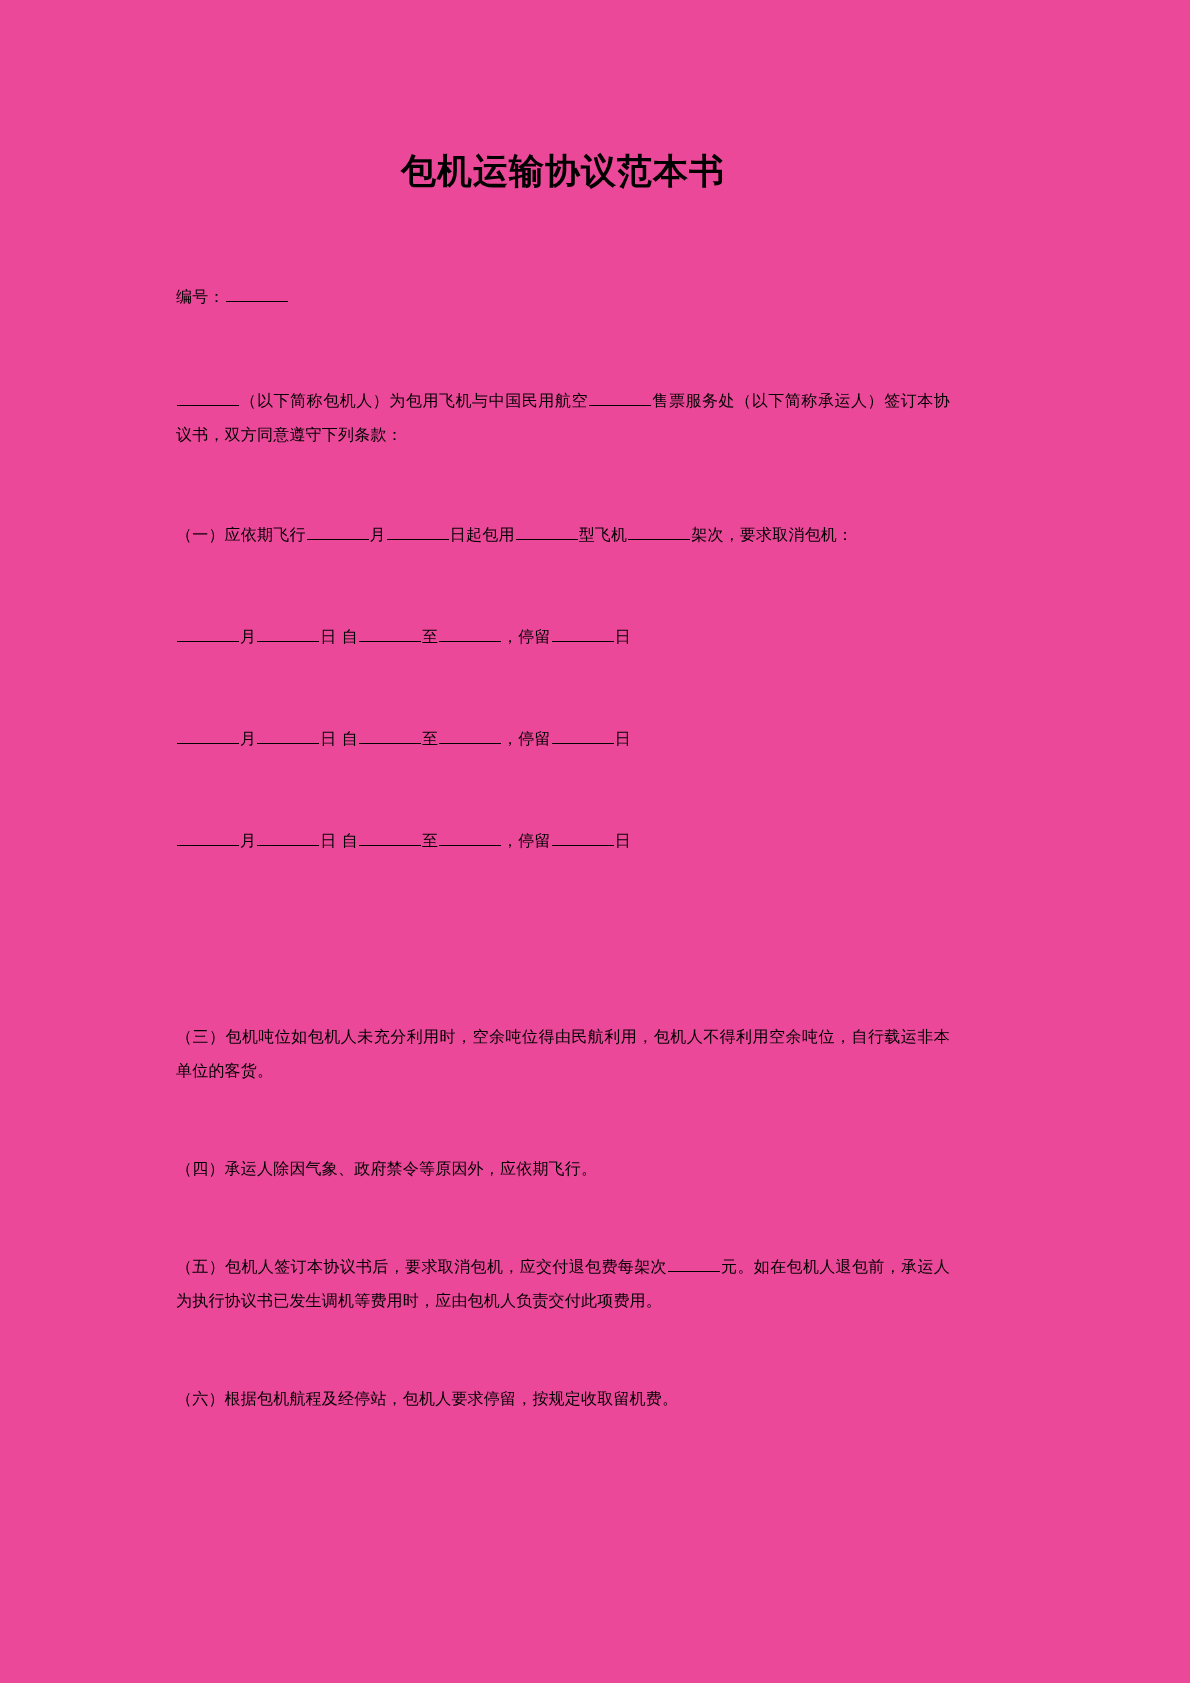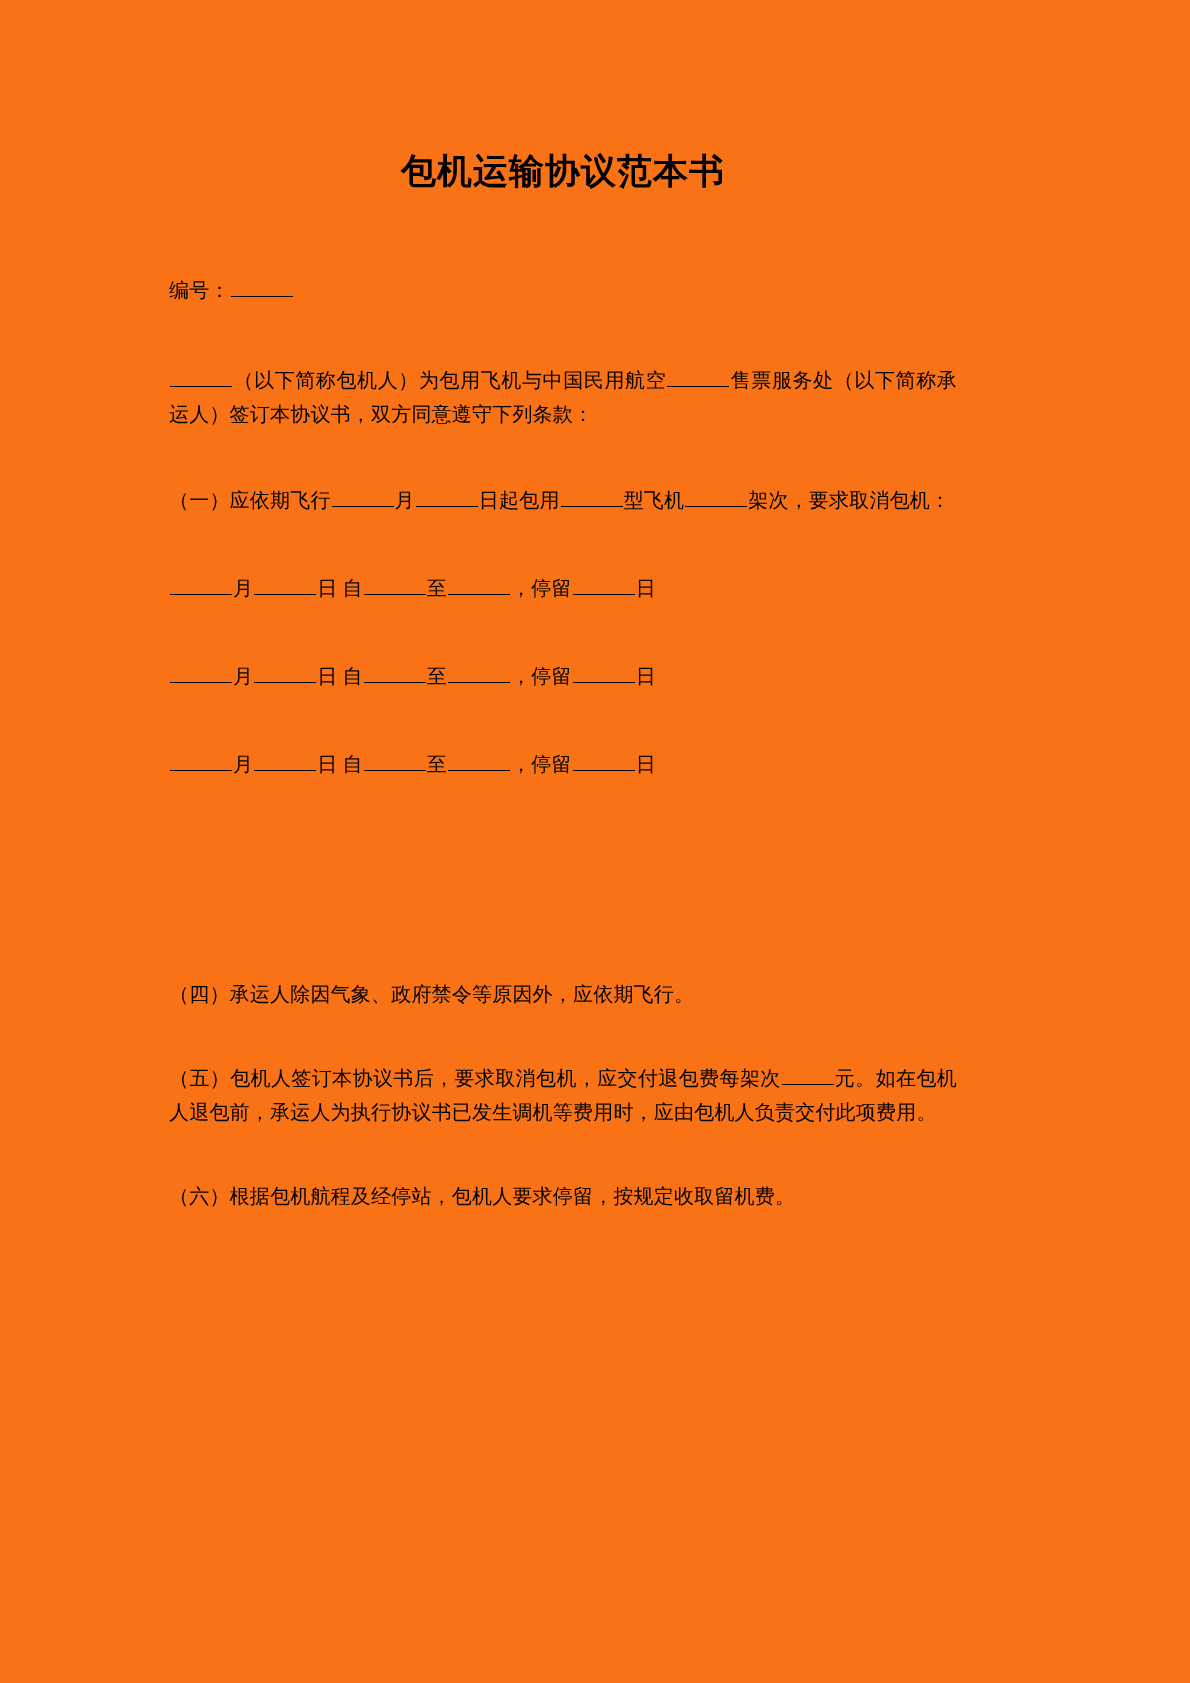--- a/index.html
+++ b/index.html
@@ -10,46 +10,46 @@
   }
   body {
     font-family: "DejaVu Serif", "Liberation Serif", serif;
     color: #000000;
   }
   .page {
     position: relative;
     width: 1190px;
     height: 1683px;
     margin: 0 auto;
-    background: #f97316;
+    background: #ec4899;
     box-sizing: border-box;
     overflow: hidden;
   }
   .content {
     position: absolute;
     left: 168px;
     top: 0;
     width: 790px;
   }
   .doc-title {
     text-align: center;
     font-size: 35px;
     font-weight: bold;
     letter-spacing: 1px;
     line-height: 1.3;
     margin: 0;
     padding-top: 148px;
     font-family: "DejaVu Serif", "Liberation Serif", serif;
   }
   .para {
-    font-size: 20px;
+    font-size: 16px;
     line-height: 34px;
     text-align: justify;
     text-justify: inter-ideograph;
-    margin: 1px;
+    margin: 8px;
     letter-spacing: 0.2px;
   }
   
   .sp-title-num { height: 78px; }
   .sp-num-intro { height: 54px; }
   .sp-intro-one { height: 50px; }
   .sp-one-itin { height: 52px; }
   .sp-itin { height: 52px; }
   .sp-itin-fee { height: 50px; }
   .sp-fee-two { height: 48px; }
@@ -57,21 +57,21 @@
   .blank {
     display: inline-block;
     border-bottom: 1px solid #000000;
     vertical-align: baseline;
     height: 0.95em;
     margin: 0 1px;
   }
   .b-sm { width: 52px; }
   .b-md { width: 62px; }
   .b-lg { width: 86px; }
-  .itin-line { white-space: nowrap; font-family: Liberation Serif, serif; }
+  .itin-line { white-space: nowrap; }
 </style>
 </head>
 <body>
 
 <div class="page">
   <div class="content">
 
     <h1 class="doc-title">包机运输协议范本书</h1>
 
     <div class="sp-title-num"></div>
@@ -111,20 +111,23 @@
     </p>
 
     <div class="sp-itin-fee"></div>
 
 
     <div class="sp-fee-two"></div>
 
 
     <div class="sp-block"></div>
 
+    <p class="para">
+      <span>（三）</span><span>包机吨位如包机人未充分利用时，空余吨位得由民航利用，包机人不得利用空余吨位，自行载运非本单位的客货。</span>
+    </p>
 
     <div class="sp-block"></div>
 
     <p class="para">
       <span>（四）</span><span>承运人除因气象、政府禁令等原因外，应依期飞行。</span>
     </p>
 
     <div class="sp-block"></div>
 
     <p class="para">

